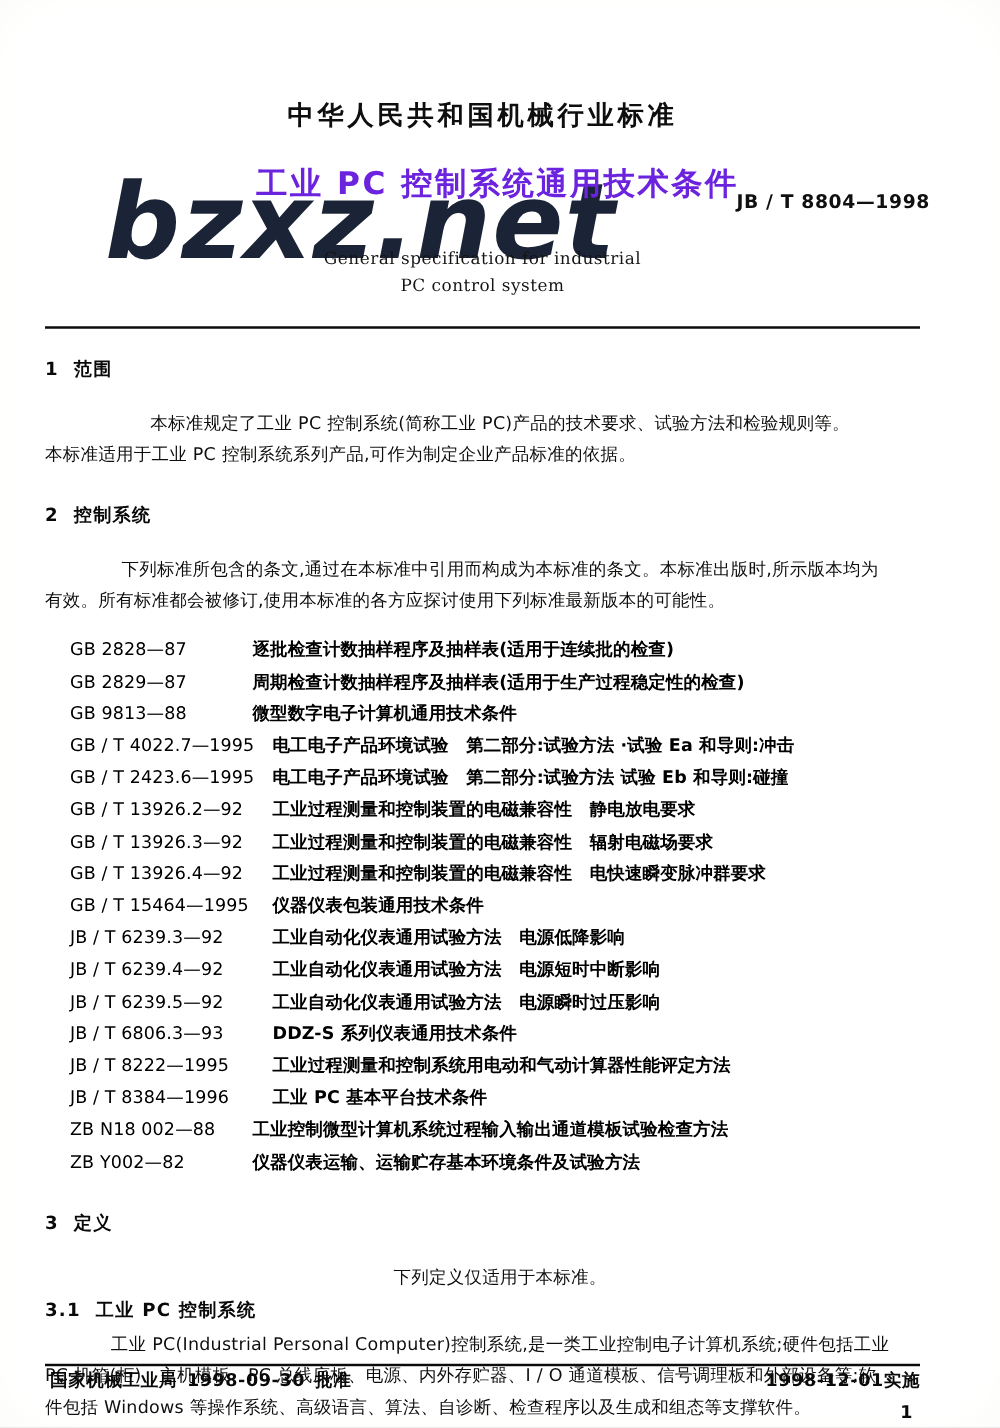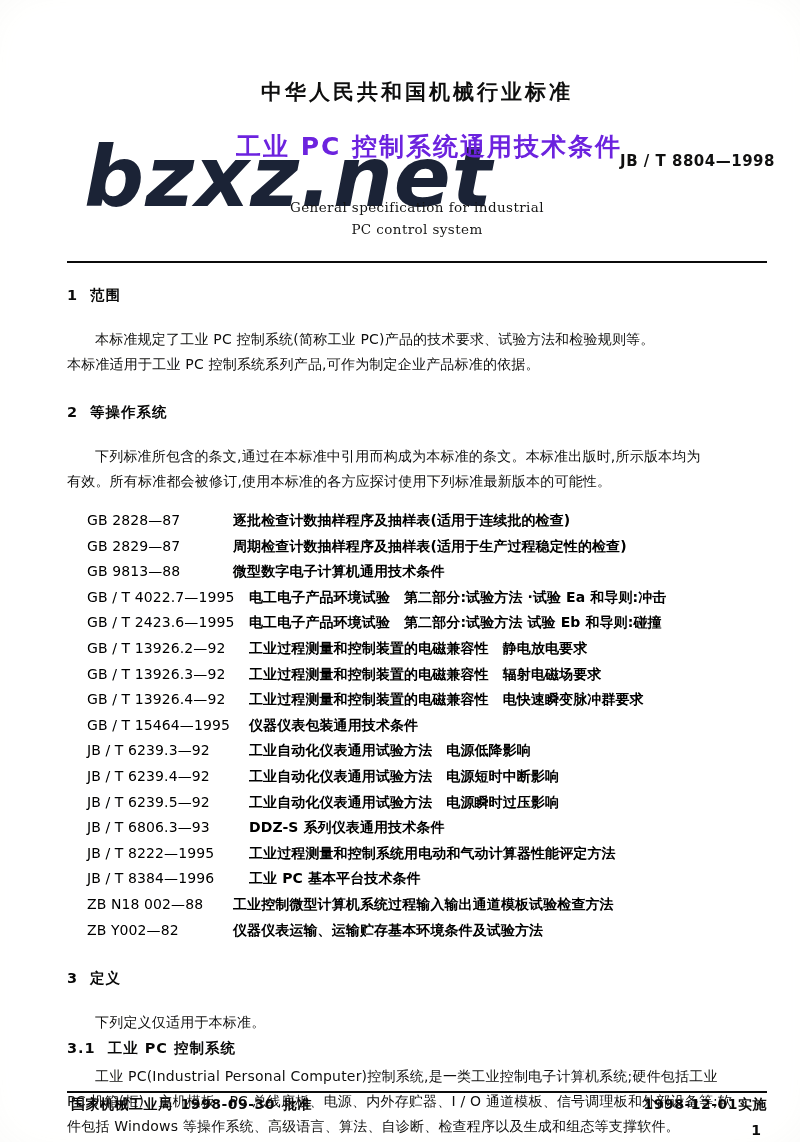--- a/index.html
+++ b/index.html
@@ -44,21 +44,21 @@
     font-style: italic;
     letter-spacing: 1px;
     color: #0f172a;
     opacity: .92;
     user-select: none;
     white-space: nowrap;
   }
   
   .content {
     position: absolute;
-    left: 67px;
+    left: 36px;
     top: 0;
     width: 700px;
     height: 808px;
   }
   
   .doc-head {
     position: absolute;
     left: 0;
     top: 78px;
     width: 700px;
@@ -135,21 +135,21 @@
     color: #101010;
   }
   .sec-head .num { margin-right: 12px; }
   .para {
     font-size: 14px;
     line-height: 25px;
     letter-spacing: .2px;
     color: #141414;
     margin: 0;
   }
-  .para.indent { text-indent: 28px; }
+  .para.indent { text-indent: 28px; text-align: center; }
   .block {
     margin-bottom: 26px;
   }
   .gap-sm { height: 16px; }
   
   .ref-list {
     margin: 14px 0 0 0;
     padding: 0;
     list-style: none;
   }
@@ -250,21 +250,21 @@
         <div class="sec-head">
           <span class="num">1</span><span>范围</span>
         </div>
         <div class="gap-sm"></div>
         <p class="para indent">本标准规定了工业 PC 控制系统(简称工业 PC)产品的技术要求、试验方法和检验规则等。</p>
         <p class="para">本标准适用于工业 PC 控制系统系列产品,可作为制定企业产品标准的依据。</p>
       </div>
 
       <div class="block">
         <div class="sec-head">
-          <span class="num">2</span><span>等操作系统</span>
+          <span class="num">2</span><span>控制系统</span>
         </div>
         <div class="gap-sm"></div>
         <p class="para indent">下列标准所包含的条文,通过在本标准中引用而构成为本标准的条文。本标准出版时,所示版本均为</p>
         <p class="para">有效。所有标准都会被修订,使用本标准的各方应探讨使用下列标准最新版本的可能性。</p>
 
         <ul class="ref-list" id="ref-list">
             <li class="ref-item">
               <span class="ref-code">GB 2828—87</span>
               <span class="ref-name"><span>逐批检查计数抽样程序及抽样表(适用于连续批的检查)</span></span>
             </li>

